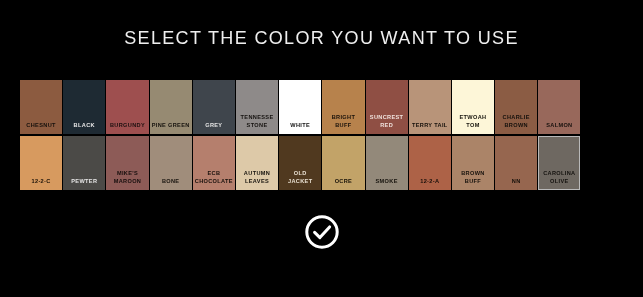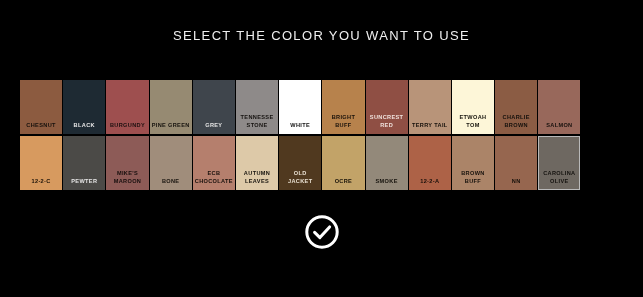--- a/index.html
+++ b/index.html
@@ -21,21 +21,21 @@
     background: #000000;
     position: relative;
     box-sizing: border-box;
   }
   .title {
     position: absolute;
     top: 28px;
     left: 0;
     width: 643px;
     text-align: center;
-    font-size: 13px;
+    font-size: 18px;
     letter-spacing: 1.35px;
     color: #efefef;
     font-weight: 400;
     white-space: nowrap;
   }
   .palette {
     position: absolute;
     left: 20px;
     top: 80px;
     width: 604px;

